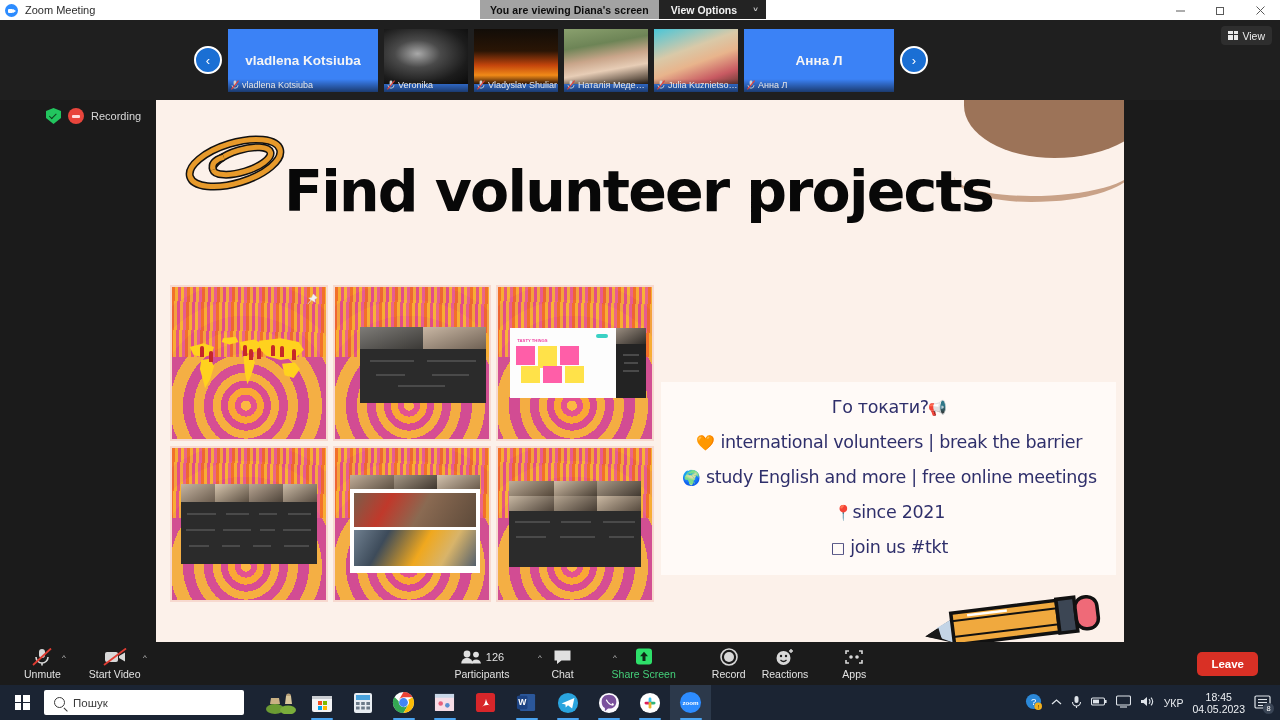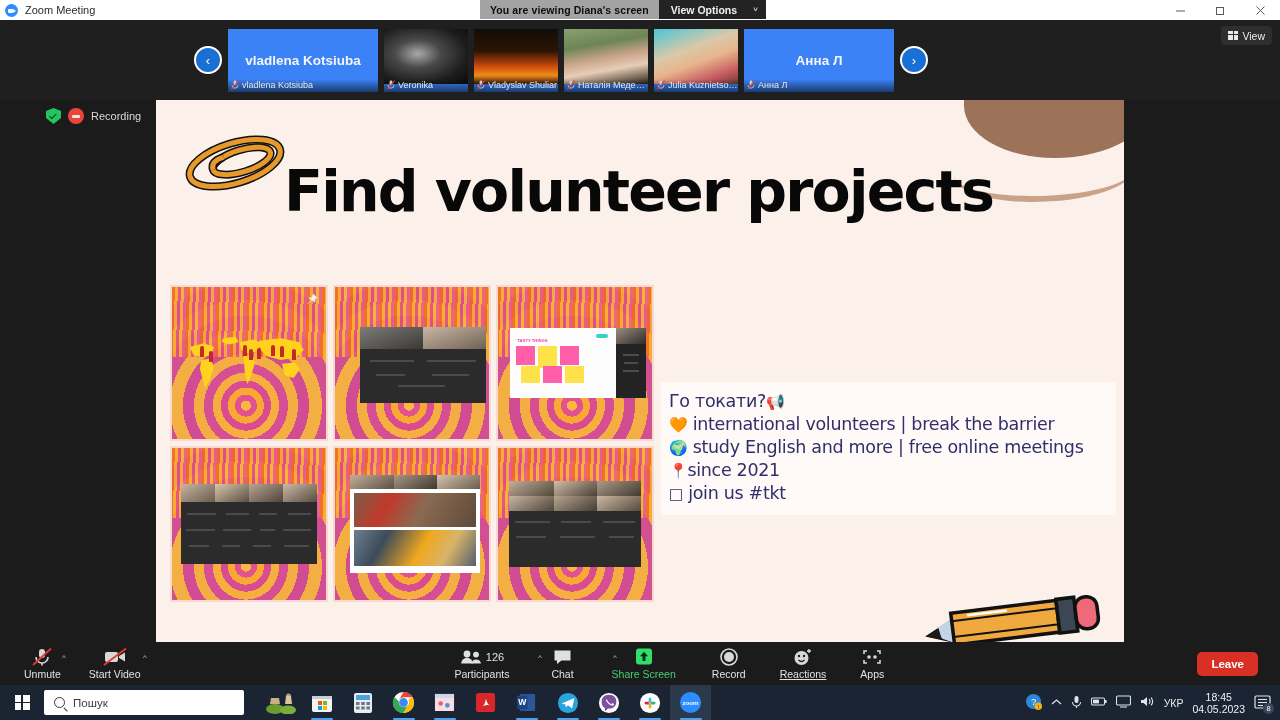--- a/index.html
+++ b/index.html
@@ -108,22 +108,22 @@
   .pushpin { position:absolute; right:8px; top:6px; width:13px; height:13px; z-index:5; }
 
   .zoomshot { position:absolute; background:#2b2b2b; z-index:3; }
   .zs-row { display:flex; }
   .zs-thumb { background:#6d6b68; }
   .zs-name { height:2px; background:#4a4a4a; margin:5px auto 0; }
 
   
   .textblock { position:absolute; left:505px; top:282px; width:455px; background:#fffaf7;
     padding:8px 6px 10px 8px; }
-  .tline { font-size:17.5px; color:#2f2f6b; line-height:22px; white-space:nowrap;
-    font-family:"DejaVu Sans", sans-serif; letter-spacing:-.3px; }
+  .tline { font-size:17.5px; color:#2f2f6b; line-height:34px; white-space:nowrap;
+    font-family:"DejaVu Sans", sans-serif; letter-spacing:-.3px;text-align:center; }
   .tline.first { color:#2f2f6b; }
   .emoji { font-size:15px; }
 
   .pencil { position:absolute; left:760px; top:492px; width:190px; height:56px; }
 
   
   .toolbar { position:absolute; left:0; bottom:0; width:1280px; height:43px;
     background:#1b1b1b; display:flex; align-items:center; }
   .tb-item { display:flex; flex-direction:column; align-items:center; justify-content:center;
     height:43px; position:relative; color:#e2e2e2; }
@@ -572,21 +572,21 @@
     <div class="tb-item" style="margin-left:36px;">
       <span class="ico">
         <svg width="18" height="18" viewBox="0 0 18 18">
             <circle cx="9" cy="9" r="8" fill="none" stroke="#d8d8d8" stroke-width="1.6"></circle>
             <circle cx="9" cy="9" r="5" fill="#d8d8d8"></circle>
           </svg>
       </span>
       <span class="lbl">Record</span>
     </div>
 
-    <div class="tb-item" style="margin-left:34px;text-decoration:underline;">
+    <div class="tb-item" style="margin-left:16px;">
       <span class="ico">
         <svg width="20" height="18" viewBox="0 0 20 18">
             <circle cx="8.5" cy="10" r="7" fill="#d8d8d8"></circle>
             <circle cx="6" cy="8" r="1.2" fill="#1b1b1b"></circle>
             <circle cx="11" cy="8" r="1.2" fill="#1b1b1b"></circle>
             <path d="M5.5 12 q3 3 6 0" stroke="#1b1b1b" stroke-width="1.2" fill="none"></path>
             <path d="M16 1 v4 M14 3 h4" stroke="#d8d8d8" stroke-width="1.4"></path>
           </svg>
       </span>
       <span class="lbl">Reactions</span>

